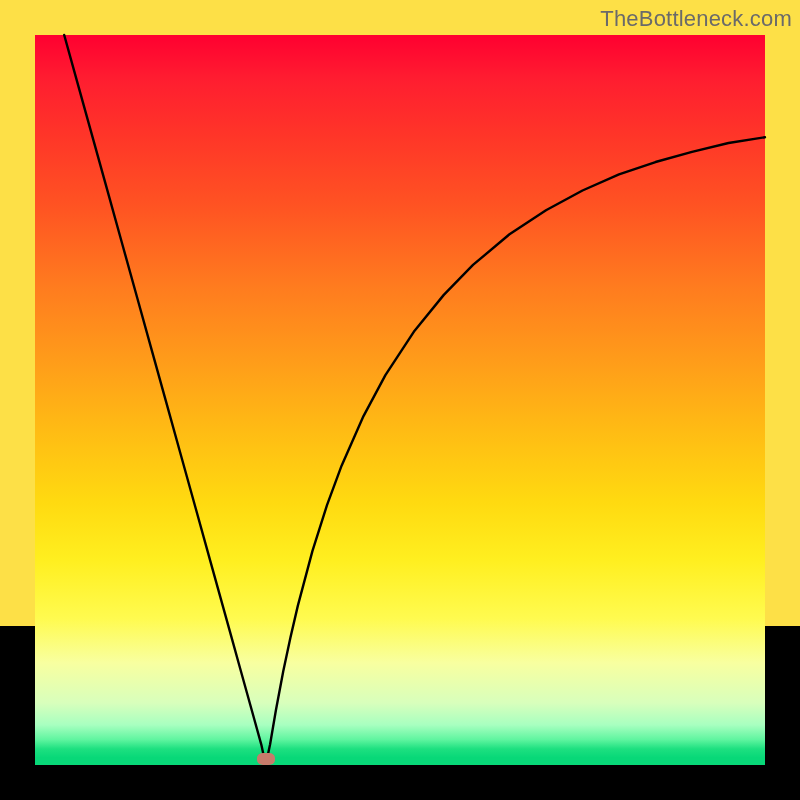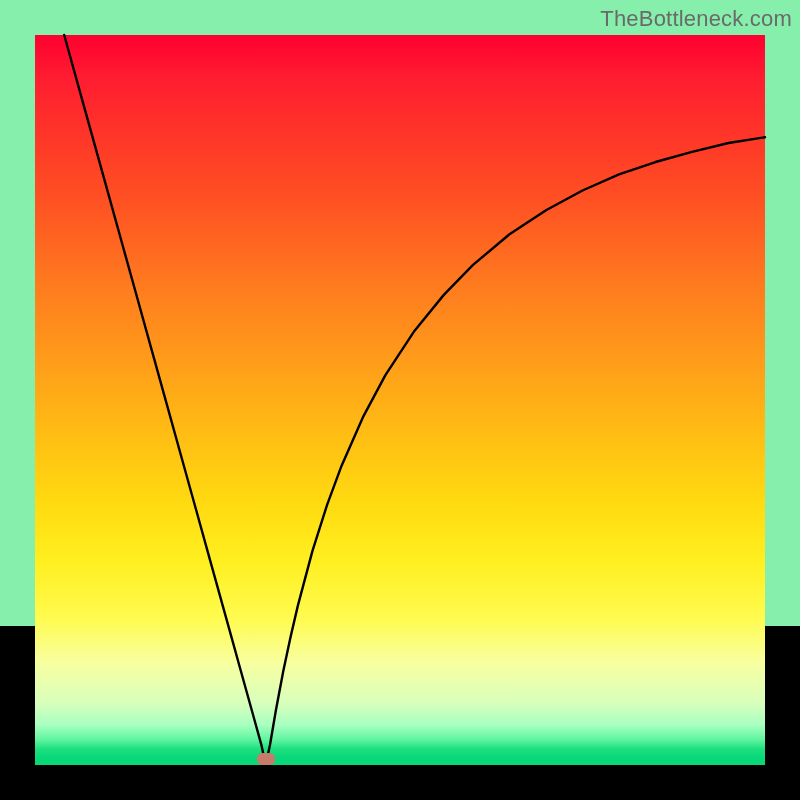--- a/index.html
+++ b/index.html
@@ -8,21 +8,21 @@
     width: 800px;
     height: 800px;
     background: #000;
     overflow: hidden;
     font-family: Arial, Helvetica, sans-serif;
   }
   .outer {
     position: relative;
     width: 800px;
     height: 626px;
-    background: #86efac;
+    background: #fde047;
   }
   .plot {
     position: absolute;
     left: 35px;
     top: 35px;
     width: 730px;
     height: 730px;
     background: linear-gradient(
       to bottom,
       #ff0030 0%,

